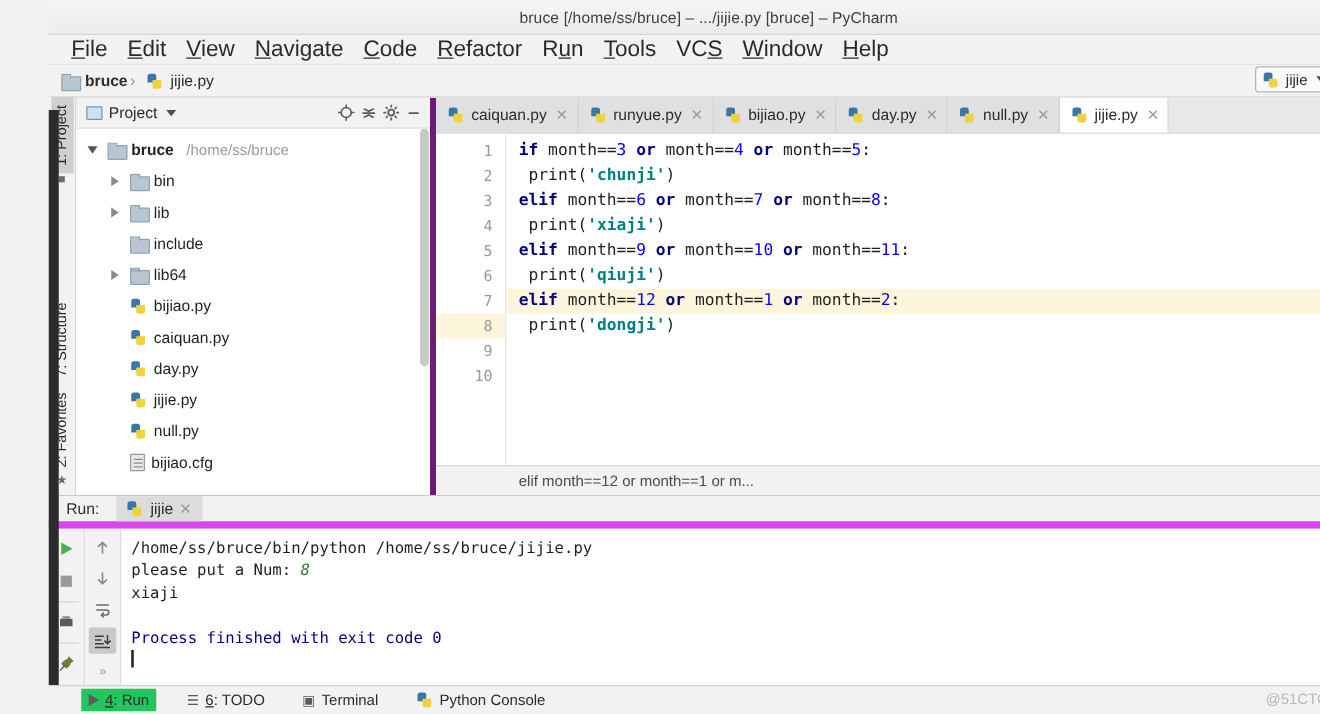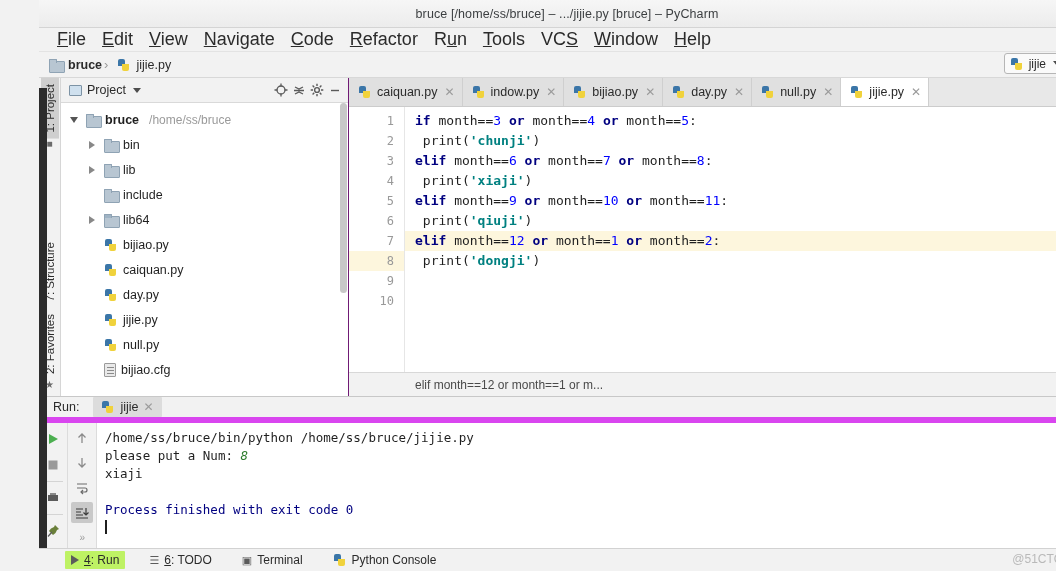--- a/index.html
+++ b/index.html
@@ -101,21 +101,21 @@
     display: flex; align-items: center; gap: 4px;
   }
   .vtab.active { background: #cfcfcf; }
   .vstrip-top, .vstrip-bot { display:flex; flex-direction: column; align-items: center; }
   .mini-ic { font-size: 10px; color: #6b6b6b; line-height: 1; }
 
   
   .project-panel {
     width: 288px; min-width: 288px;
     background: #ffffff;
-    border-right: 1px solid #701a75;
+    border-right: 5px solid #701a75;
     display: flex; flex-direction: column;
   }
   .panel-head {
     height: 25px; min-height: 25px;
     background: #f2f2f2;
     display: flex; align-items: center;
     padding: 0 4px 0 8px;
     border-bottom: 1px solid #d9d9d9;
   }
   .panel-title { font-size: 12.5px; color: #2b2b2b; display:flex; align-items:center; gap:5px;}
@@ -264,21 +264,21 @@
     height: 23px; min-height: 23px;
     background: #f2f2f2;
     border-top: 1px solid #d2d2d2;
     display: flex; align-items: center;
     padding-left: 26px; gap: 18px; position: relative;
   }
   .sb-item {
     display: flex; align-items: center; gap: 5px;
     font-size: 12px; color: #2b2b2b; padding: 2px 6px;
   }
-  .sb-item.active { background: #bef264; border-radius: 1px;}
+  .sb-item.active { background: #22c55e; border-radius: 1px;}
   .sb-item u { text-decoration: underline; }
   .play-sm { width:0;height:0;border-top:5px solid transparent;border-bottom:5px solid transparent;border-left:8px solid #5b5b5b;}
   .watermark {
     position: absolute; right: 8px; top: 2px;
     font-size: 12px; color: #b9b9b9;
   }
   .dark-edge {
     position:absolute; left:0; top:88px; width:8px; height:460px; background:#2c2c2c;
   }
 </style>
@@ -451,21 +451,21 @@
 
     <div class="editor-col">
       <div class="tabs-row" id="etabs">
           <div class="etab">
             <span class="ic-py"></span>
             <span>caiquan.py</span>
             <span class="x">✕</span>
           </div>
           <div class="etab">
             <span class="ic-py"></span>
-            <span>indow.py</span>
+            <span>runyue.py</span>
             <span class="x">✕</span>
           </div>
           <div class="etab">
             <span class="ic-py"></span>
             <span>bijiao.py</span>
             <span class="x">✕</span>
           </div>
           <div class="etab">
             <span class="ic-py"></span>
             <span>day.py</span>

